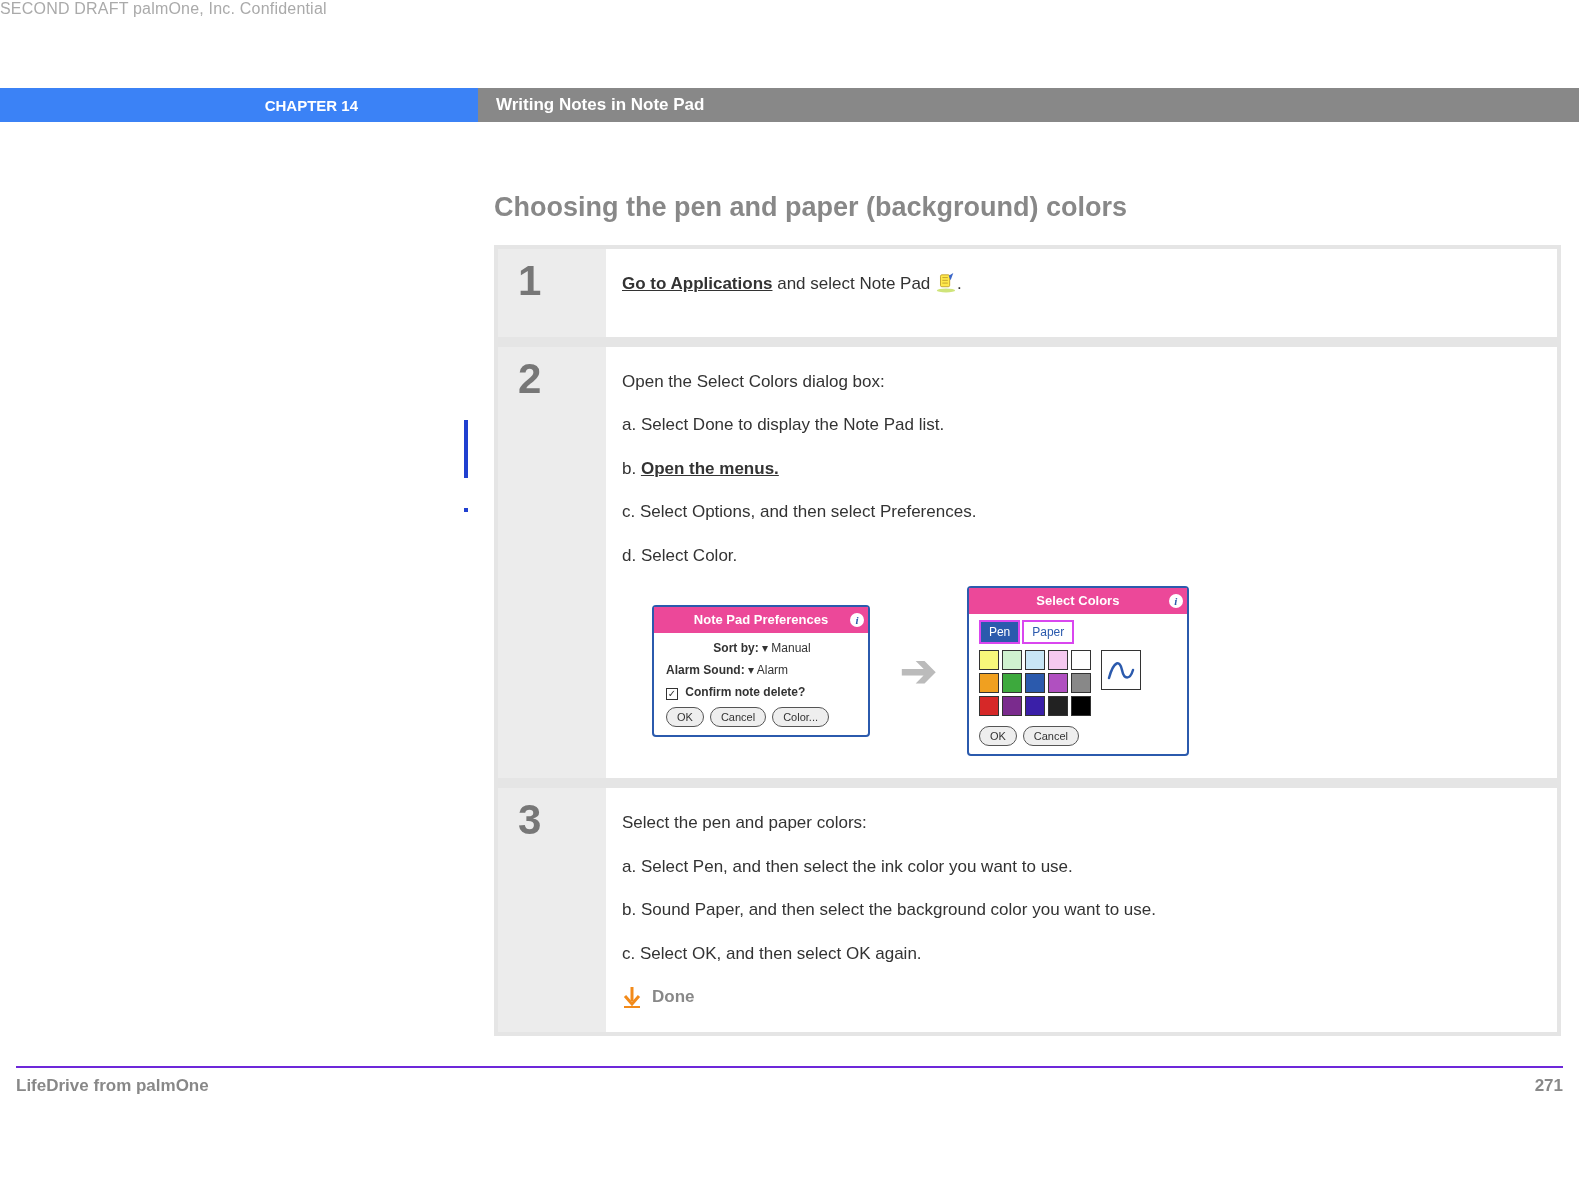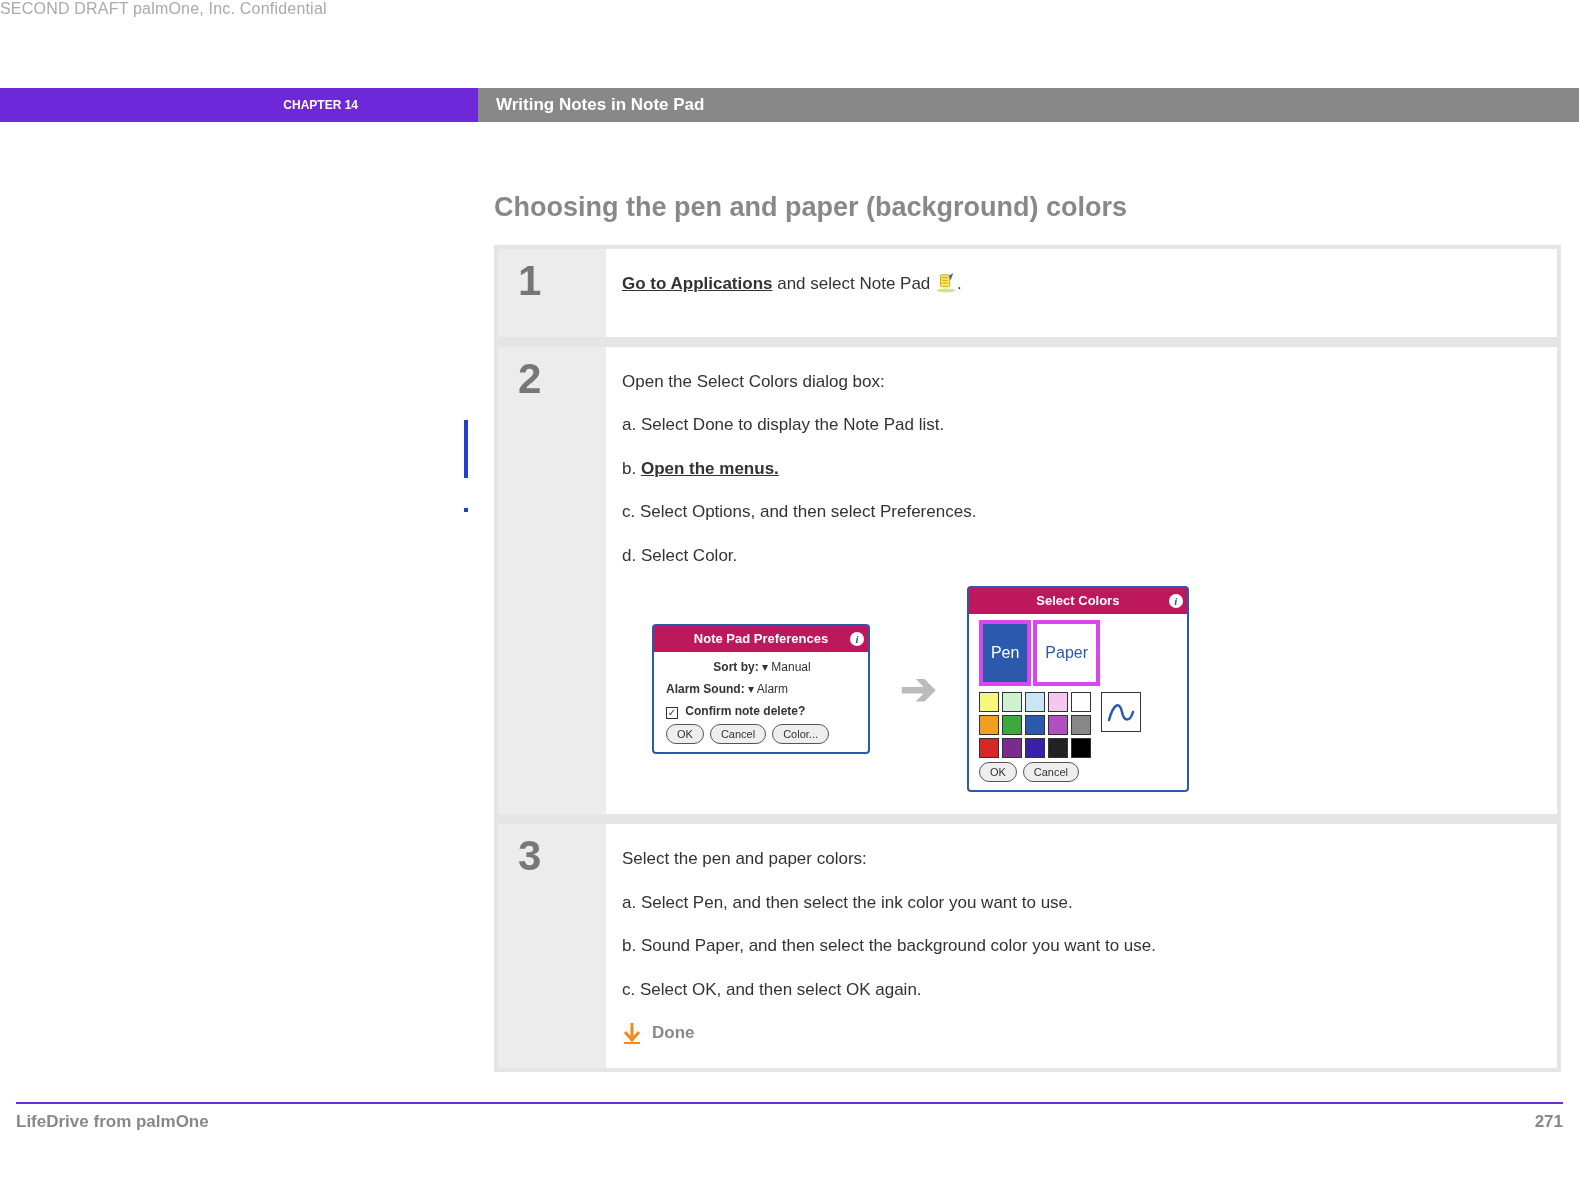--- a/index.html
+++ b/index.html
@@ -16,25 +16,25 @@
     color: #aaa;
     padding-top: 0;
     letter-spacing: 0.2px;
   }
   .header-bar {
     display: flex;
     margin-top: 70px;
     height: 34px;
   }
   .header-orange {
-    background: #6d28d9;
+    background: #3b82f6;
     width: 478px;
     color: #fff;
     font-weight: bold;
-    font-size: 12px;
+    font-size: 15px;
     display: flex;
     align-items: center;
     justify-content: flex-end;
     padding-right: 120px;
   }
   .header-gray {
     background: #888;
     flex: 1;
     color: #fff;
     font-weight: bold;
@@ -91,21 +91,21 @@
     padding-left: 30px;
   }
   .pref-dialog {
     width: 218px;
     border: 2px solid #2b5aad;
     border-radius: 4px;
     background: #fff;
     font-size: 12px;
   }
   .dlg-title {
-    background: #be185d;
+    background: #ec4899;
     color: #fff;
     font-weight: bold;
     text-align: center;
     padding: 3px 4px;
     display: flex;
     justify-content: space-between;
     align-items: center;
     font-size: 13px;
     font-family: "Comic Sans MS", cursive, sans-serif;
   }
@@ -117,21 +117,21 @@
     font-weight: bold;
     font-size: 11px;
     display: inline-flex;
     align-items: center; justify-content: center;
     font-style: italic;
     font-family: Georgia, serif;
   }
   .dlg-body { padding: 6px 10px 8px 12px; }
   .dlg-row { margin-bottom: 4px; font-size: 12px; }
   .bold { font-weight: bold; font-family: "Comic Sans MS", cursive, sans-serif; }
-  .dlg-btns { display: flex; gap: 6px; }
+  .dlg-btns { display: flex; gap: 6px; margin-top: 6px; }
   .oval-btn {
     border: 1px solid #555;
     border-radius: 10px;
     padding: 1px 10px;
     font-size: 11px;
     background: #eee;
   }
   .arrow-right {
     font-size: 44px;
     color: #bbb;
@@ -140,23 +140,23 @@
   .colors-dialog {
     width: 222px;
     border: 2px solid #2b5aad;
     border-radius: 4px;
     background: #fff;
     font-size: 12px;
   }
   .tabs { display: flex; gap: 2px; padding: 6px 10px 0 10px; }
   .tab {
     flex: 0 0 auto;
-    padding: 17px 8px;
-    font-size: 16px;
-    border: 4px solid #d946ef;
+    padding: 1px 8px;
+    font-size: 12px;
+    border: 2px solid #d946ef;
     background: #fff;
     color: #2b5aad;
   }
   .tab.active { background: #2b5aad; color: #fff; }
   .palette-row { display: flex; align-items: flex-start; padding: 6px 10px 4px 10px; gap: 10px;}
   .palette {
     display: grid;
     grid-template-columns: repeat(5, 20px);
     grid-auto-rows: 20px;
     gap: 3px;

